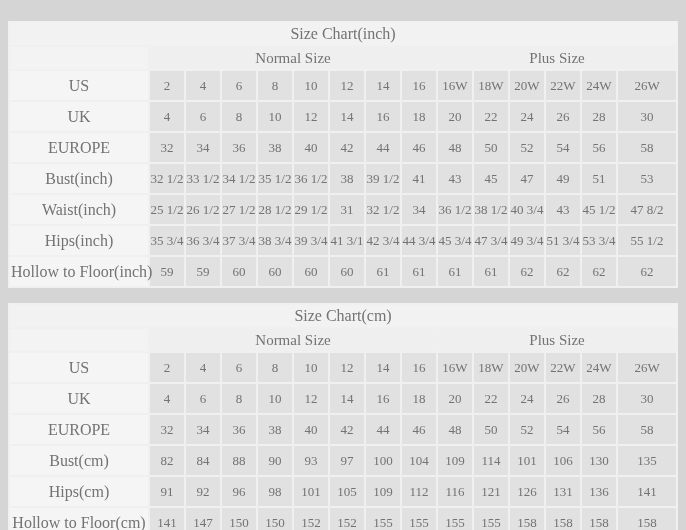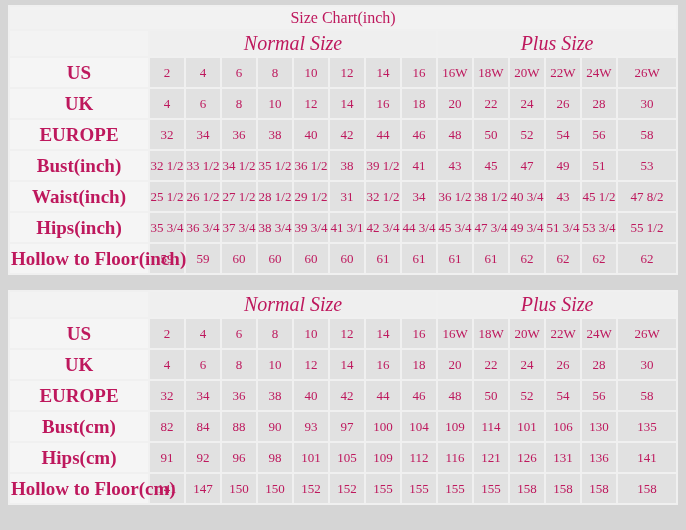--- a/index.html
+++ b/index.html
@@ -1,23 +1,23 @@
 <!DOCTYPE html>
 <html><head>
 <meta charset="utf-8">
 <style>
   html, body { margin: 0; padding: 0; }
   .page {
     width: 686px;
     height: 530px;
     background: #d5d5d5;
-    padding: 5px 8px;
+    padding: 21px 8px;
     box-sizing: border-box;
     font-family: "Liberation Serif", "DejaVu Serif", serif;
-    color: #be185d;
+    color: #737373;
     overflow: hidden;
   }
   table.size-table {
     width: 670px;
     table-layout: fixed;
     border-collapse: separate;
     border-spacing: 2px;
     background: #f0f0f0;
     text-align: center;
   }
@@ -26,31 +26,29 @@
   col.col-size  { width: 34px; }
   col.col-last  { width: 58px; }
   td { overflow: visible; white-space: nowrap; }
   tr.title-row td {
     height: 20px;
     font-size: 16px;
     background: #f2f2f2;
   }
   tr.group-row td {
     height: 20px;
-    font-size: 20px;
+    font-size: 15px;
     background: #efefef;
-    font-style: italic;
   }
   tr.group-row td.corner { background: #f3f3f3; }
   tr.data-row { height: 27px; }
   td.rowlabel {
     background: #f5f5f5;
-    font-size: 19px;
+    font-size: 16px;
     height: 27px;
-    font-weight: bold;
   }
   td.val {
     background: #e1e1e1;
     font-size: 13px;
     height: 27px;
     padding: 0;
   }
 </style>
 </head>
 <body>
@@ -218,20 +216,23 @@
         <col class="col-size">
         <col class="col-size">
       <col class="col-size">
         <col class="col-size">
         <col class="col-size">
         <col class="col-size">
       <col class="col-size">
         <col class="col-last">
     </colgroup>
     <tbody>
+      <tr class="title-row">
+        <td colspan="15">Size Chart(cm)</td>
+      </tr>
       <tr class="group-row">
         <td class="corner"></td>
         <td colspan="8">Normal Size</td>
         <td colspan="6">Plus Size</td>
       </tr>
     <tr class="data-row">
           <td class="rowlabel">US</td>
           <td class="val">2</td>
           <td class="val">4</td>
           <td class="val">6</td>

